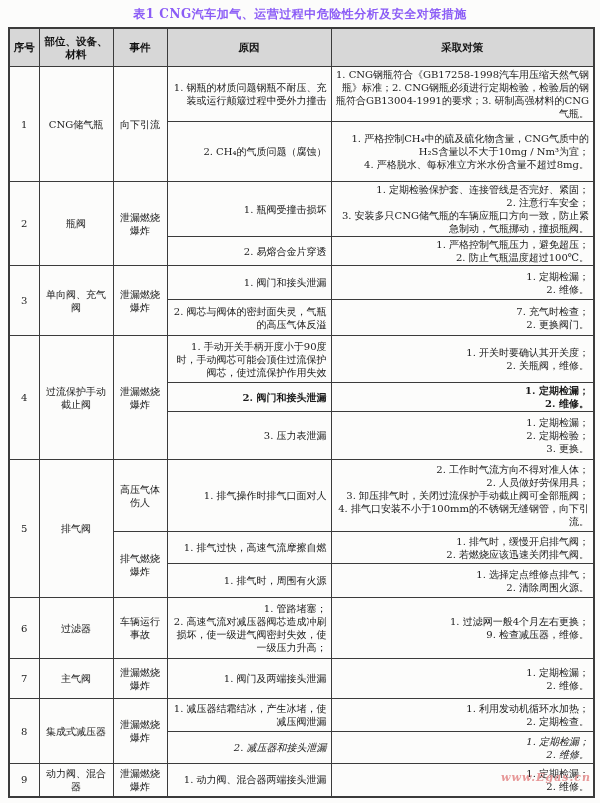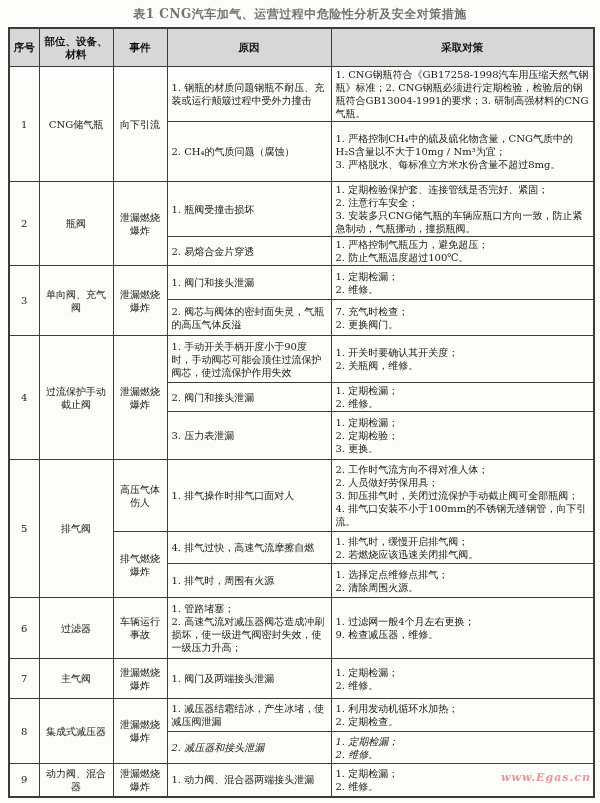--- a/index.html
+++ b/index.html
@@ -13,21 +13,21 @@
   }
   .page{
     position:absolute;inset:0;
     background:#fcfcfb;
   }
   .doc-title{
     position:absolute;top:6px;left:0;width:600px;
     text-align:center;
     font-size:12px;font-weight:bold;
     letter-spacing:0.5px;
-    color:#737373;
+    color:#8b5cf6;
   }
   table.haz{
     position:absolute;left:8px;top:27px;
     width:585px;
     border-collapse:collapse;
     table-layout:fixed;
   }
   table.haz,
   table.haz th,
   table.haz td{
@@ -48,21 +48,21 @@
     line-height:13px;
     vertical-align:middle;
     padding:1px 4px;
     color:#1a1a1a;
   }
   td.row-number-cell, td.part-cell, td.event-cell{
     text-align:center;
     padding:1px 2px;
   }
   td.cause-cell, td.counter-cell{
-    text-align:left;
+    text-align:right;
   }
   .cell-line{margin:0;}
   .watermark{
     position:absolute;
     top:771px;right:9px;
     font-size:11px;
     font-style:italic;
     font-weight:bold;
     color:#e79898;
     letter-spacing:1px;
@@ -104,21 +104,21 @@
           <td class="counter-cell">
             <div class="cell-line">1. CNG钢瓶符合《GB17258-1998汽车用压缩天然气钢瓶》标准；2. CNG钢瓶必须进行定期检验，检验后的钢瓶符合GB13004-1991的要求；3. 研制高强材料的CNG气瓶。</div>
           </td>
         </tr>
         <tr style="height: 60px;">
           <td class="cause-cell">
             <div class="cell-line">2. CH₄的气质问题（腐蚀）</div>
           </td>
           <td class="counter-cell">
             <div class="cell-line">1. 严格控制CH₄中的硫及硫化物含量，CNG气质中的H₂S含量以不大于10mg / Nm³为宜；</div>
-            <div class="cell-line">3. 严格脱水、每标准立方米水份含量不超过8mg。</div>
+            <div class="cell-line">4. 严格脱水、每标准立方米水份含量不超过8mg。</div>
           </td>
         </tr>
         <tr style="height: 52px;">
           <td class="row-number-cell" rowspan="2">2</td>
           <td class="part-cell" rowspan="2">瓶阀</td>
           <td class="event-cell" rowspan="2">泄漏燃烧爆炸</td>
           <td class="cause-cell">
             <div class="cell-line">1. 瓶阀受撞击损坏</div>
           </td>
           <td class="counter-cell">
@@ -162,21 +162,21 @@
           <td class="part-cell" rowspan="3">过流保护手动截止阀</td>
           <td class="event-cell" rowspan="3">泄漏燃烧爆炸</td>
           <td class="cause-cell">
             <div class="cell-line">1. 手动开关手柄开度小于90度时，手动阀芯可能会顶住过流保护阀芯，使过流保护作用失效</div>
           </td>
           <td class="counter-cell">
             <div class="cell-line">1. 开关时要确认其开关度；</div>
             <div class="cell-line">2. 关瓶阀，维修。</div>
           </td>
         </tr>
-        <tr style="height: 24px;">
+        <tr style="height: 24px; font-weight: bold;">
           <td class="cause-cell">
             <div class="cell-line">2. 阀门和接头泄漏</div>
           </td>
           <td class="counter-cell">
             <div class="cell-line">1. 定期检漏；</div>
             <div class="cell-line">2. 维修。</div>
           </td>
         </tr>
         <tr style="height: 48px;">
           <td class="cause-cell">
@@ -198,21 +198,21 @@
           <td class="counter-cell">
             <div class="cell-line">2. 工作时气流方向不得对准人体；</div>
             <div class="cell-line">2. 人员做好劳保用具；</div>
             <div class="cell-line">3. 卸压排气时，关闭过流保护手动截止阀可全部瓶阀；</div>
             <div class="cell-line">4. 排气口安装不小于100mm的不锈钢无缝钢管，向下引流。</div>
           </td>
         </tr>
         <tr style="height: 32px;">
           <td class="event-cell" rowspan="2">排气燃烧爆炸</td>
           <td class="cause-cell">
-            <div class="cell-line">4. 排气过快，高速气流摩擦自燃</div>
+            <div class="cell-line">1. 排气过快，高速气流摩擦自燃</div>
           </td>
           <td class="counter-cell">
             <div class="cell-line">1. 排气时，缓慢开启排气阀；</div>
             <div class="cell-line">2. 若燃烧应该迅速关闭排气阀。</div>
           </td>
         </tr>
         <tr style="height: 34px;">
           <td class="cause-cell">
             <div class="cell-line">1. 排气时，周围有火源</div>
           </td>

